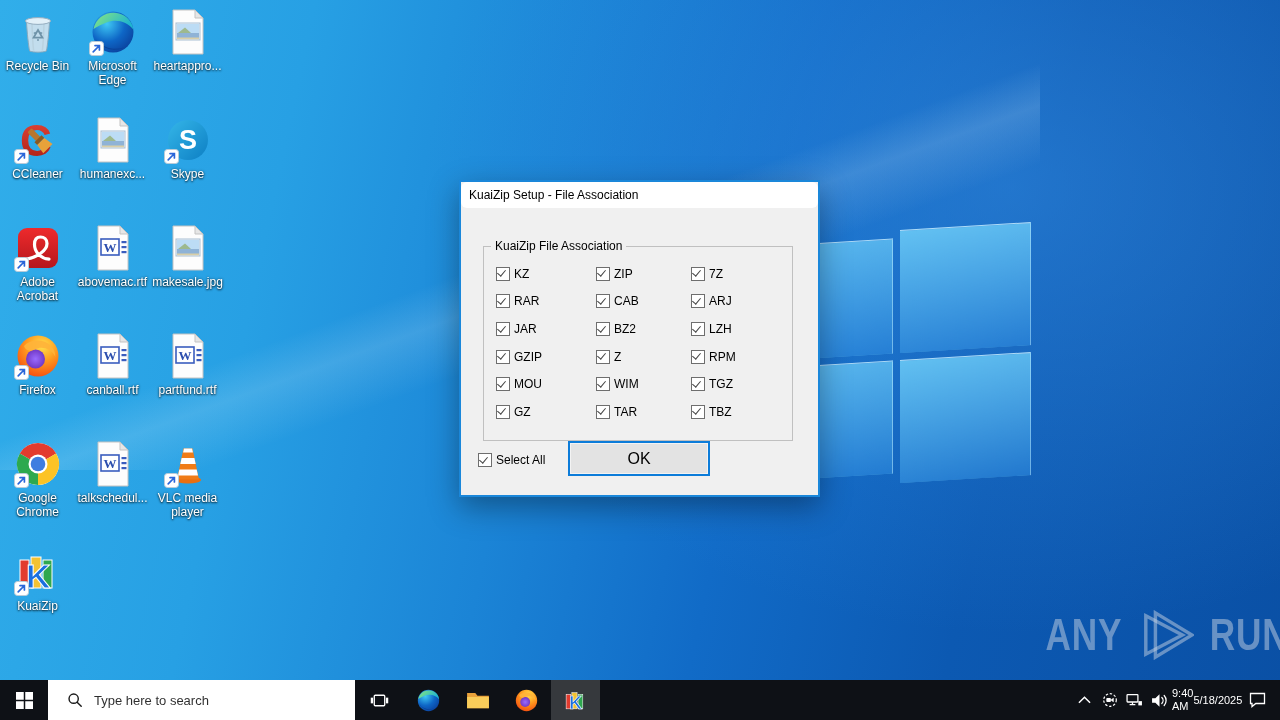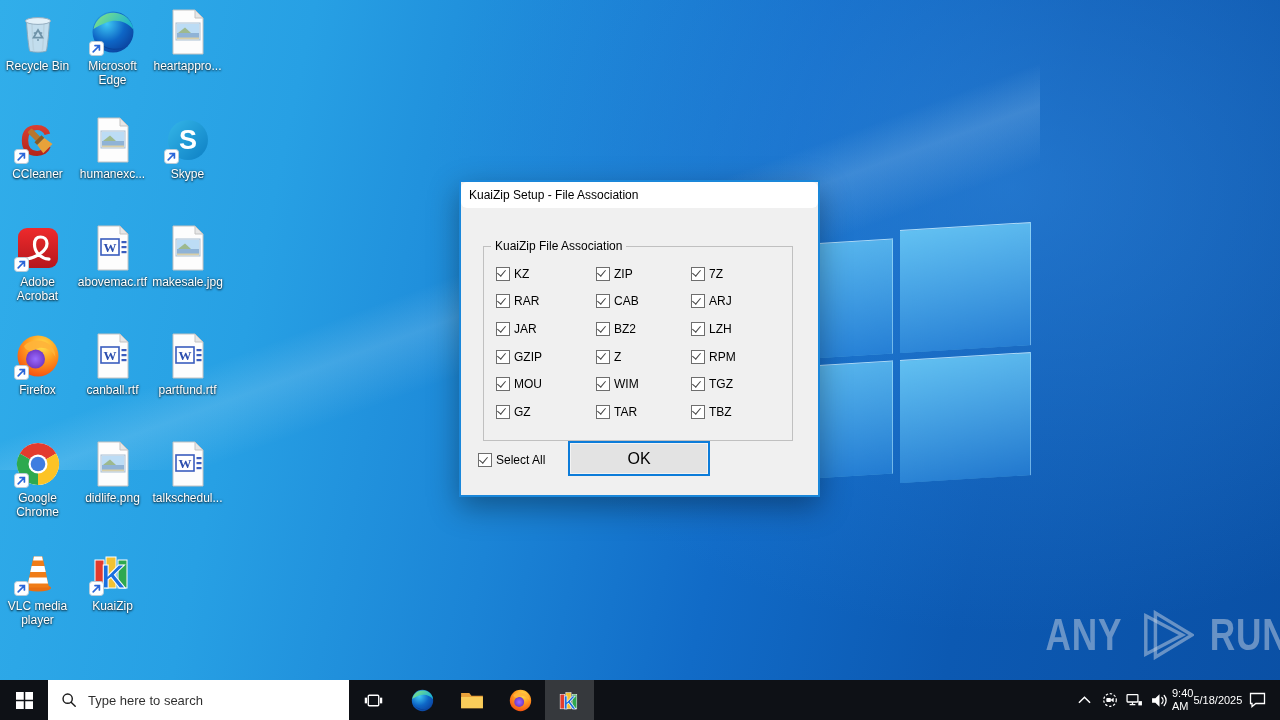--- a/index.html
+++ b/index.html
@@ -42,21 +42,21 @@
   .box::after{content:"";position:absolute;left:2.4px;top:0.6px;width:4px;height:7px;
     border:solid #424242;border-width:0 1.8px 1.8px 0;transform:rotate(40deg);}
   #select-all{position:absolute;left:17px;top:271px;}
   #ok-btn{position:absolute;left:107px;top:259px;width:138px;height:31px;background:#e3e3e3;
     border:2px solid #0c7cd9;box-shadow:inset 0 0 0 1px #f3f3f3;display:flex;align-items:center;justify-content:center;
     font-size:16px;color:#000;cursor:default;}
   
   #taskbar{position:absolute;left:0;top:680px;width:1280px;height:40px;background:#0e1116;display:flex;align-items:stretch;}
   .tbtn{width:49px;display:flex;align-items:center;justify-content:center;flex:none;}
   #start-btn{width:48px;}
-  #search-box{width:288px;background:#fff;display:flex;align-items:center;flex:none;padding-left:13px;gap:9px;}
+  #search-box{width:288px;background:#fff;display:flex;align-items:center;flex:none;padding-left:19px;gap:9px;}
   #search-input{border:none;outline:none;font-size:13px;color:#111;width:220px;background:transparent;font-family:"Liberation Sans",sans-serif;}
   #search-input::placeholder{color:#1c1c1c;opacity:.92;}
   .tbtn.active{background:rgba(255,255,255,.17);}
   #tray{margin-left:auto;display:flex;align-items:stretch;}
   .traybtn{width:25px;display:flex;align-items:center;justify-content:center;flex:none;}
   #clock{width:62px;display:flex;align-items:center;justify-content:flex-start;color:#fff;font-size:11px;line-height:13px;flex:none;}
   #action-center{width:46px;display:flex;align-items:center;justify-content:center;flex:none;}
 </style>
 </head>
 <body>
@@ -358,28 +358,20 @@
           </svg>
           <svg class="sc">
             <use href="#sym-shortcut"></use>
           </svg>
         </div>
       <div class="lbl">Google Chrome</div>
     </div>
     <div class="dicon">
       <div class="art">
           <svg class="i48">
-            <use href="#sym-image-file"></use>
-          </svg>
-        </div>
-      <div class="lbl">didlife.png</div>
-    </div>
-    <div class="dicon">
-      <div class="art">
-          <svg class="i48">
             <use href="#sym-word-file"></use>
           </svg>
         </div>
       <div class="lbl">talkschedul...</div>
     </div>
     <div class="dicon">
       <div class="art">
           <svg class="i48">
             <use href="#sym-vlc"></use>
           </svg>

